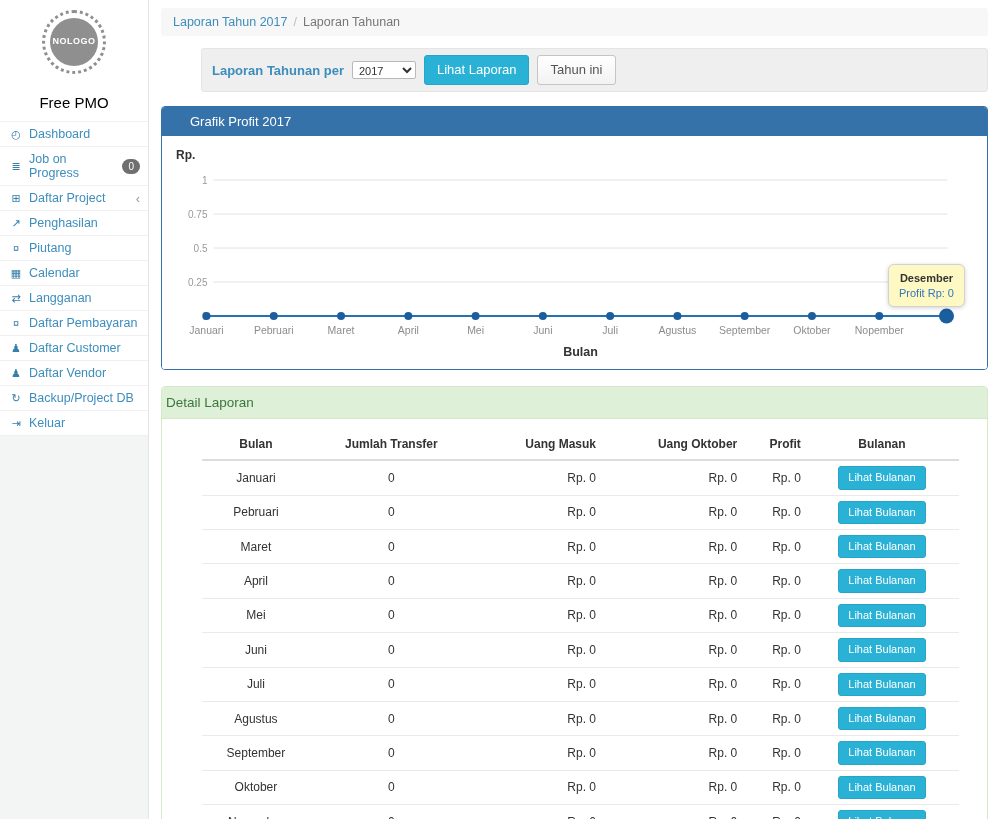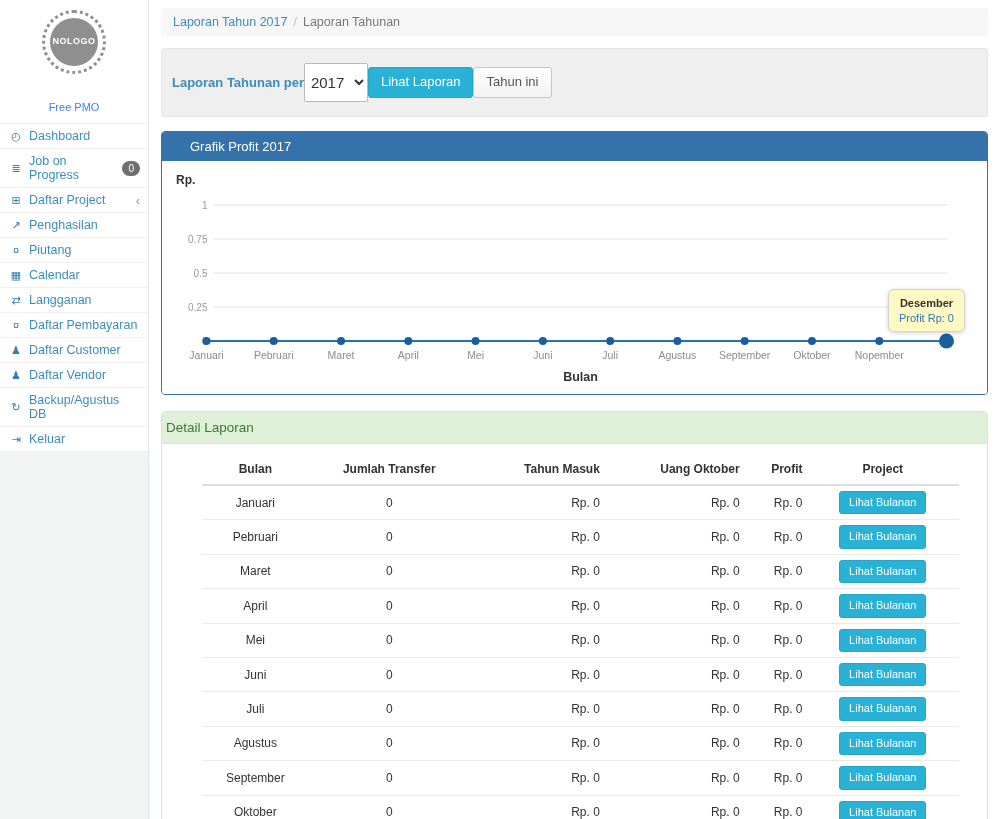--- a/index.html
+++ b/index.html
@@ -13,45 +13,45 @@
   .app { display:flex; min-height:775px; align-items:stretch; }
 
   
   .sidebar { width:149px; flex:0 0 149px; border-right:1px solid #e2e6e6; background:transparent; }
   .logo-block { background:#fff; padding:10px 0 10px; text-align:center; }
   .logo-outer { width:64px; height:64px; margin:0 auto; border-radius:50%; border:3px dotted #8f8f8f;
     display:flex; align-items:center; justify-content:center; background:#fff; }
   .logo-inner { width:48px; height:48px; border-radius:50%; background:#8f8f8f; color:#fff;
     font-size:9px; font-weight:bold; letter-spacing:.5px; display:flex; 
     align-items:center; justify-content:center; line-height:1.3; }
-  .brand { color:#3b82f6; font-size:11px; margin-top:27px; }
+  .brand { color:#000000; font-size:15px; margin-top:20px; }
   .menu { list-style:none; background:#fff; border-top:1px solid #f0f0f0; }
   .menu li { display:flex; align-items:center; gap:6px; padding:5px 8px 5px 9px;
     border-bottom:1px solid #f0f0f0; color:#3c8dbc; font-size:12.5px; cursor:pointer; }
   .menu .mi { width:14px; text-align:center; font-size:11px; color:#367fa9; flex:0 0 14px; }
   .menu .badge { margin-left:auto; background:#6f6f6f; color:#fff; font-size:10px;
     padding:1px 6px; border-radius:9px; line-height:1.3; }
   .menu .chev { margin-left:auto; color:#9a9a9a; font-size:13px; line-height:1; }
   .css-lock { position:relative; display:inline-block; width:9px; height:7px; background:#367fa9;
     border-radius:1px; margin-top:4px; }
   .css-lock::before { content:''; position:absolute; top:-5px; left:1px; width:5px; height:5px;
     border:1.5px solid #367fa9; border-bottom:none; border-radius:3px 3px 0 0; }
 
   
   .main { flex:1; background:#fff; padding:8px 12px 0 12px; }
   .breadcrumb-bar { background:#f7f7f7; border-radius:3px; padding:7px 12px; font-size:12.5px;
     margin-bottom:12px; color:#777; }
   .breadcrumb-bar a { color:#3c8dbc; text-decoration:none; cursor:pointer; }
   .bc-sep { color:#bdbdbd; margin:0 6px; }
 
-  .filter-bar { background:#efefef; border:1px solid #e5e5e5; border-radius:3px; padding:14px 10px;
-    display:flex; align-items:center; margin-bottom:14px; }
+  .filter-bar { background:#efefef; border:1px solid #e5e5e5; border-radius:3px; padding:6px 10px;
+    display:flex; align-items:center; gap:8px; margin-bottom:14px;margin-left:40px; }
   .filter-label { color:#3c8dbc; font-weight:bold; font-size:13px; }
-  .year-select { height:39px; width:64px; border:1px solid #b9b9b9; border-radius:2px;
-    background:#fff; font-size:15px; color:#333; font-family:inherit; padding:2px 2px; }
+  .year-select { height:18px; width:64px; border:1px solid #b9b9b9; border-radius:2px;
+    background:#fff; font-size:11px; color:#333; font-family:inherit; padding:2px 2px; }
   .btn { display:inline-block; border-radius:3px; font-size:13px; padding:5px 12px;
     cursor:pointer; line-height:1.4; border:1px solid transparent; font-family:inherit; }
   .btn-info { background:#29b2d5; border-color:#26a5c6; color:#fff; }
   .btn-default { background:linear-gradient(#fff,#f2f2f2); border-color:#c5c5c5; color:#555; }
 
   
   .chart-panel { border:1px solid #3572a9; border-radius:4px; margin-bottom:16px; overflow:hidden; }
   .chart-header { background:#3572a9; color:#fff; padding:7px 28px; font-size:13px; }
   .chart-body { position:relative; padding:10px 13px 4px; background:#fff; }
   .y-axis-title { font-weight:bold; font-size:12px; color:#333; margin:2px 0 2px 1px; }
@@ -126,21 +126,21 @@
         <li>
           <span class="mi">♟</span>
           <span>Daftar Customer</span>
         </li>
         <li>
           <span class="mi">♟</span>
           <span>Daftar Vendor</span>
         </li>
         <li>
           <span class="mi">↻</span>
-          <span>Backup/Agustus DB</span>
+          <span>Backup/Project DB</span>
         </li>
         <li>
           <span class="mi">⇥</span>
           <span>Keluar</span>
         </li>
       </ul>
   </aside>
 
   <main class="main">
 
@@ -204,24 +204,24 @@
     </section>
 
     <section class="detail-panel">
       <div class="detail-header">Detail Laporan</div>
       <div class="detail-body">
         <table class="report">
           <thead>
               <tr id="report-head">
                 <th class="al-c">Bulan</th>
                 <th class="al-c">Jumlah Transfer</th>
-                <th class="al-r">Tahun Masuk</th>
+                <th class="al-r">Uang Masuk</th>
                 <th class="al-r">Uang Oktober</th>
                 <th class="al-r">Profit</th>
-                <th class="al-c">Project</th>
+                <th class="al-c">Bulanan</th>
               </tr>
             </thead>
           <tbody id="report-body">
               <tr>
                 <td class="al-c">Januari</td>
                 <td class="al-c">0</td>
                 <td class="al-r">Rp. 0</td>
                 <td class="al-r">Rp. 0</td>
                 <td class="al-r">Rp. 0</td>
                 <td class="al-c"><button class="btn btn-info btn-xs">Lihat Bulanan</button></td>

